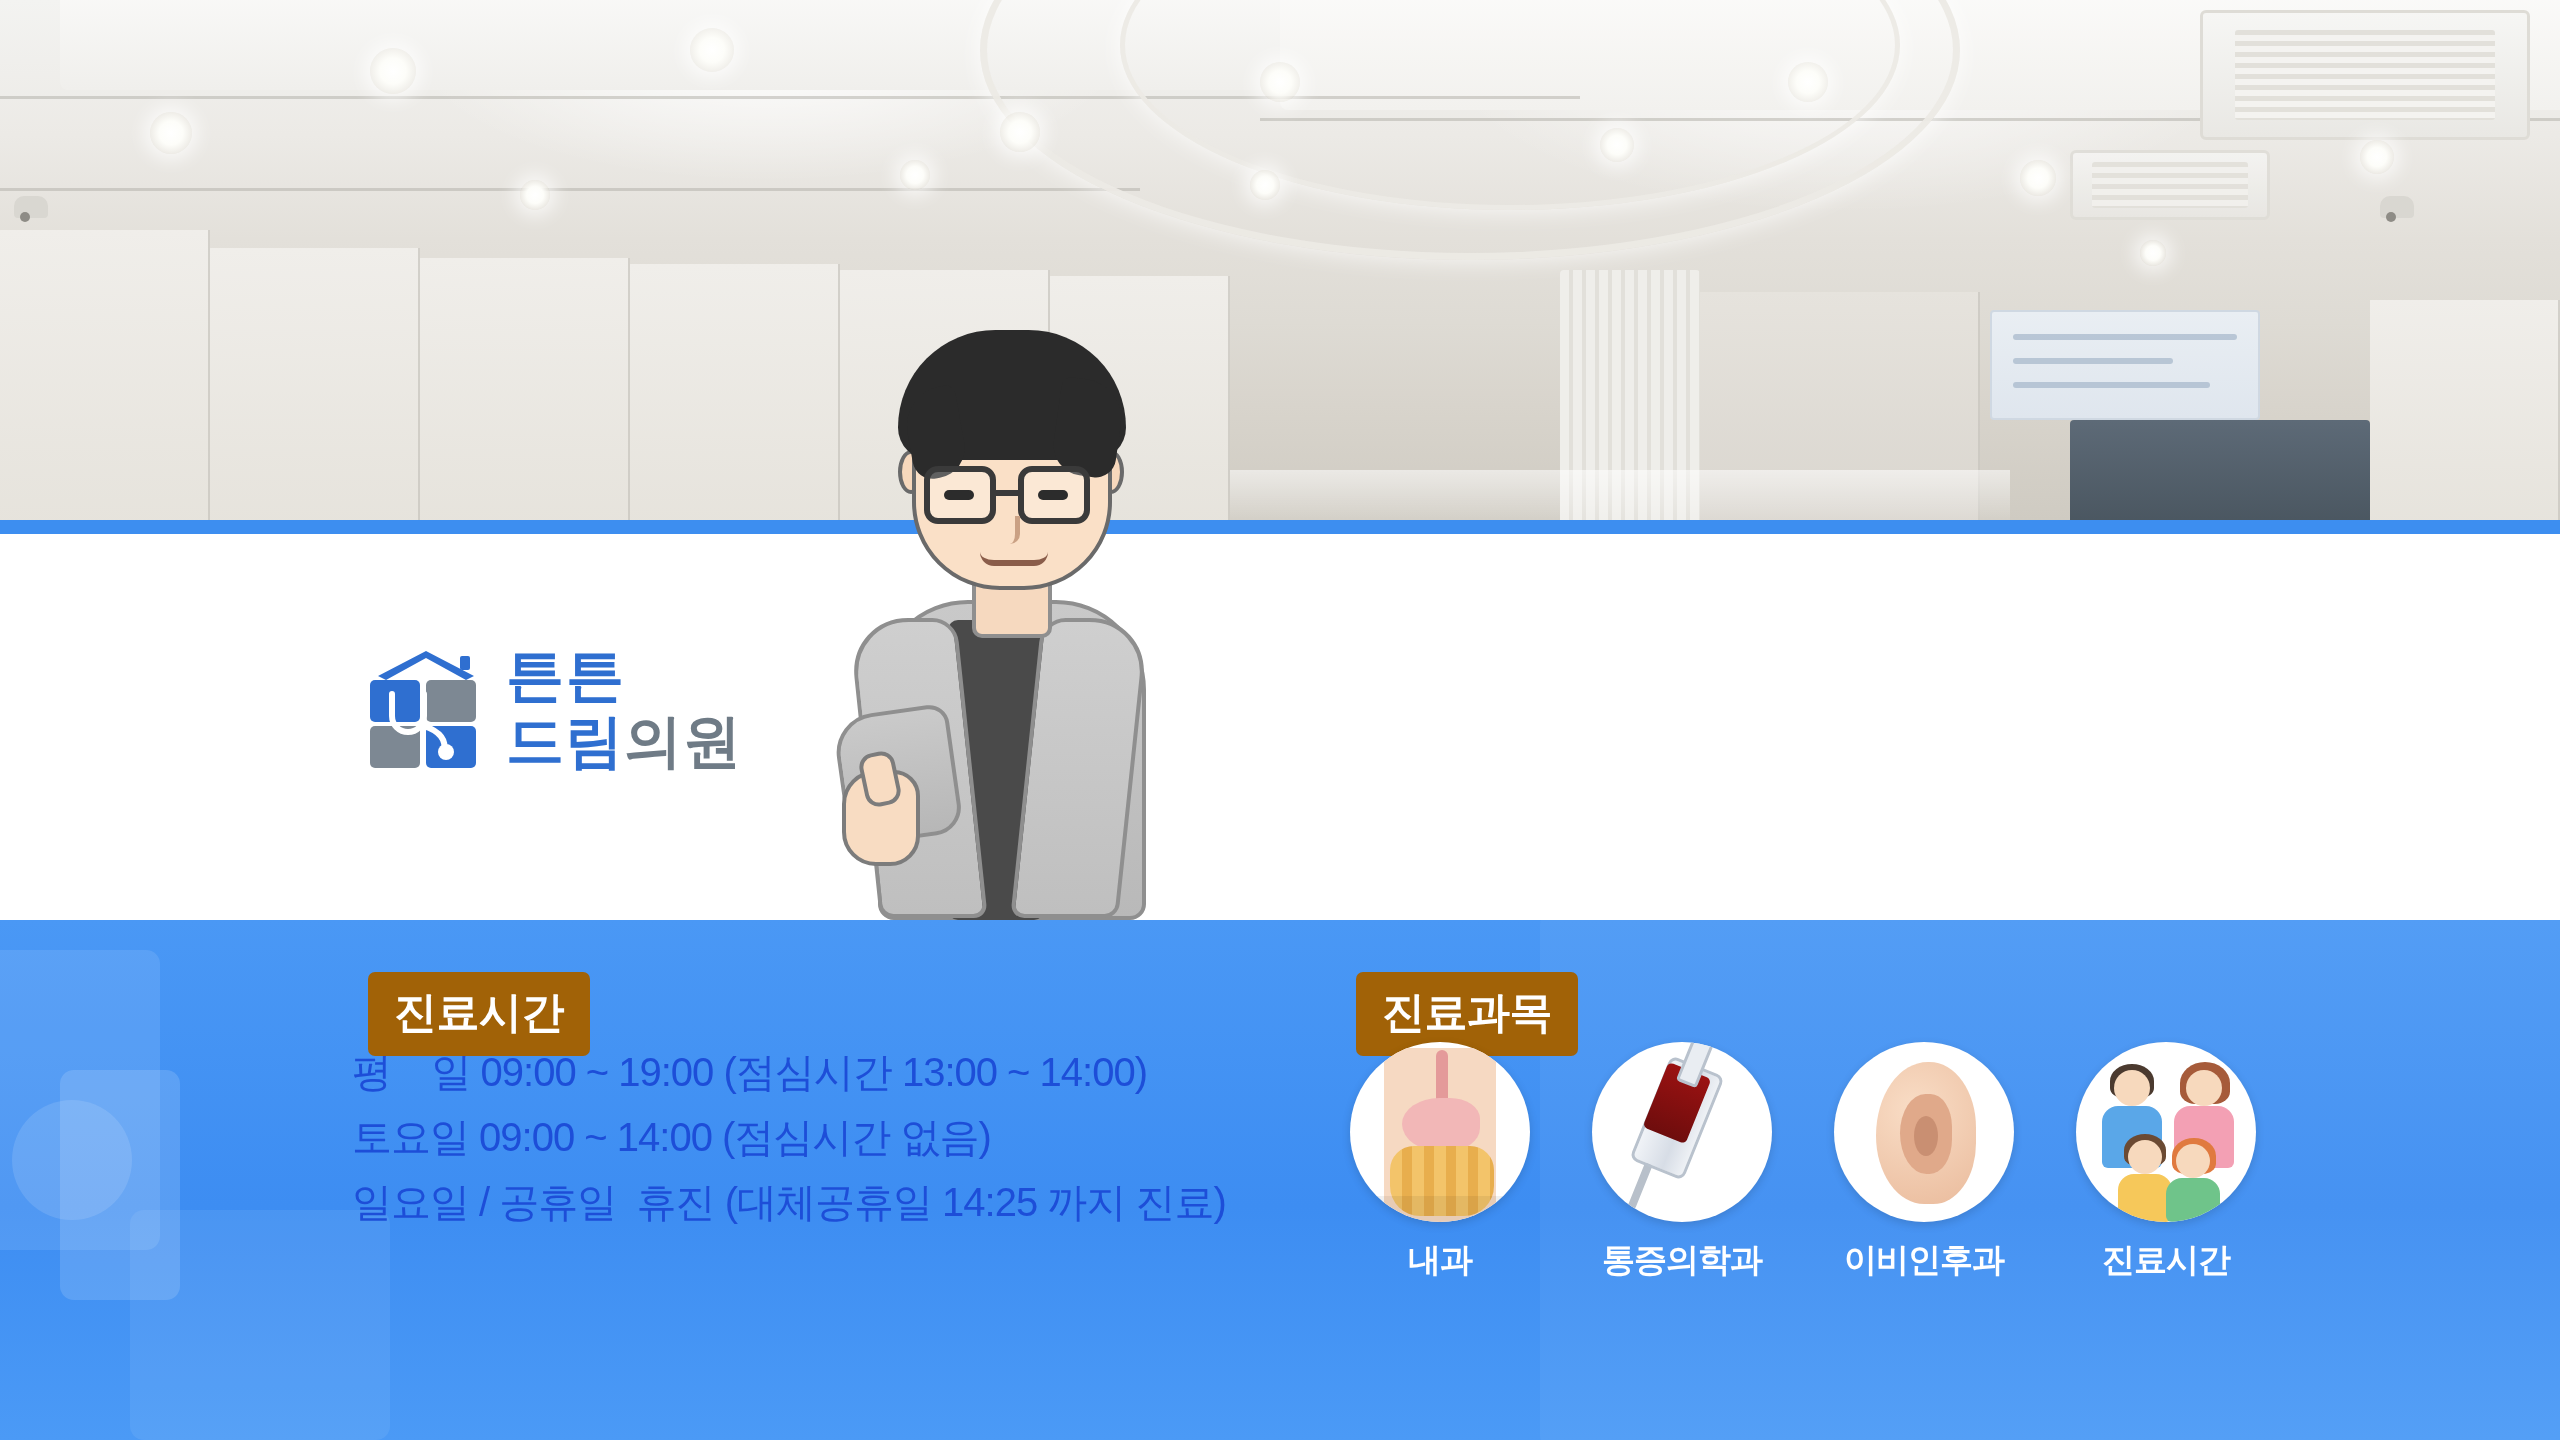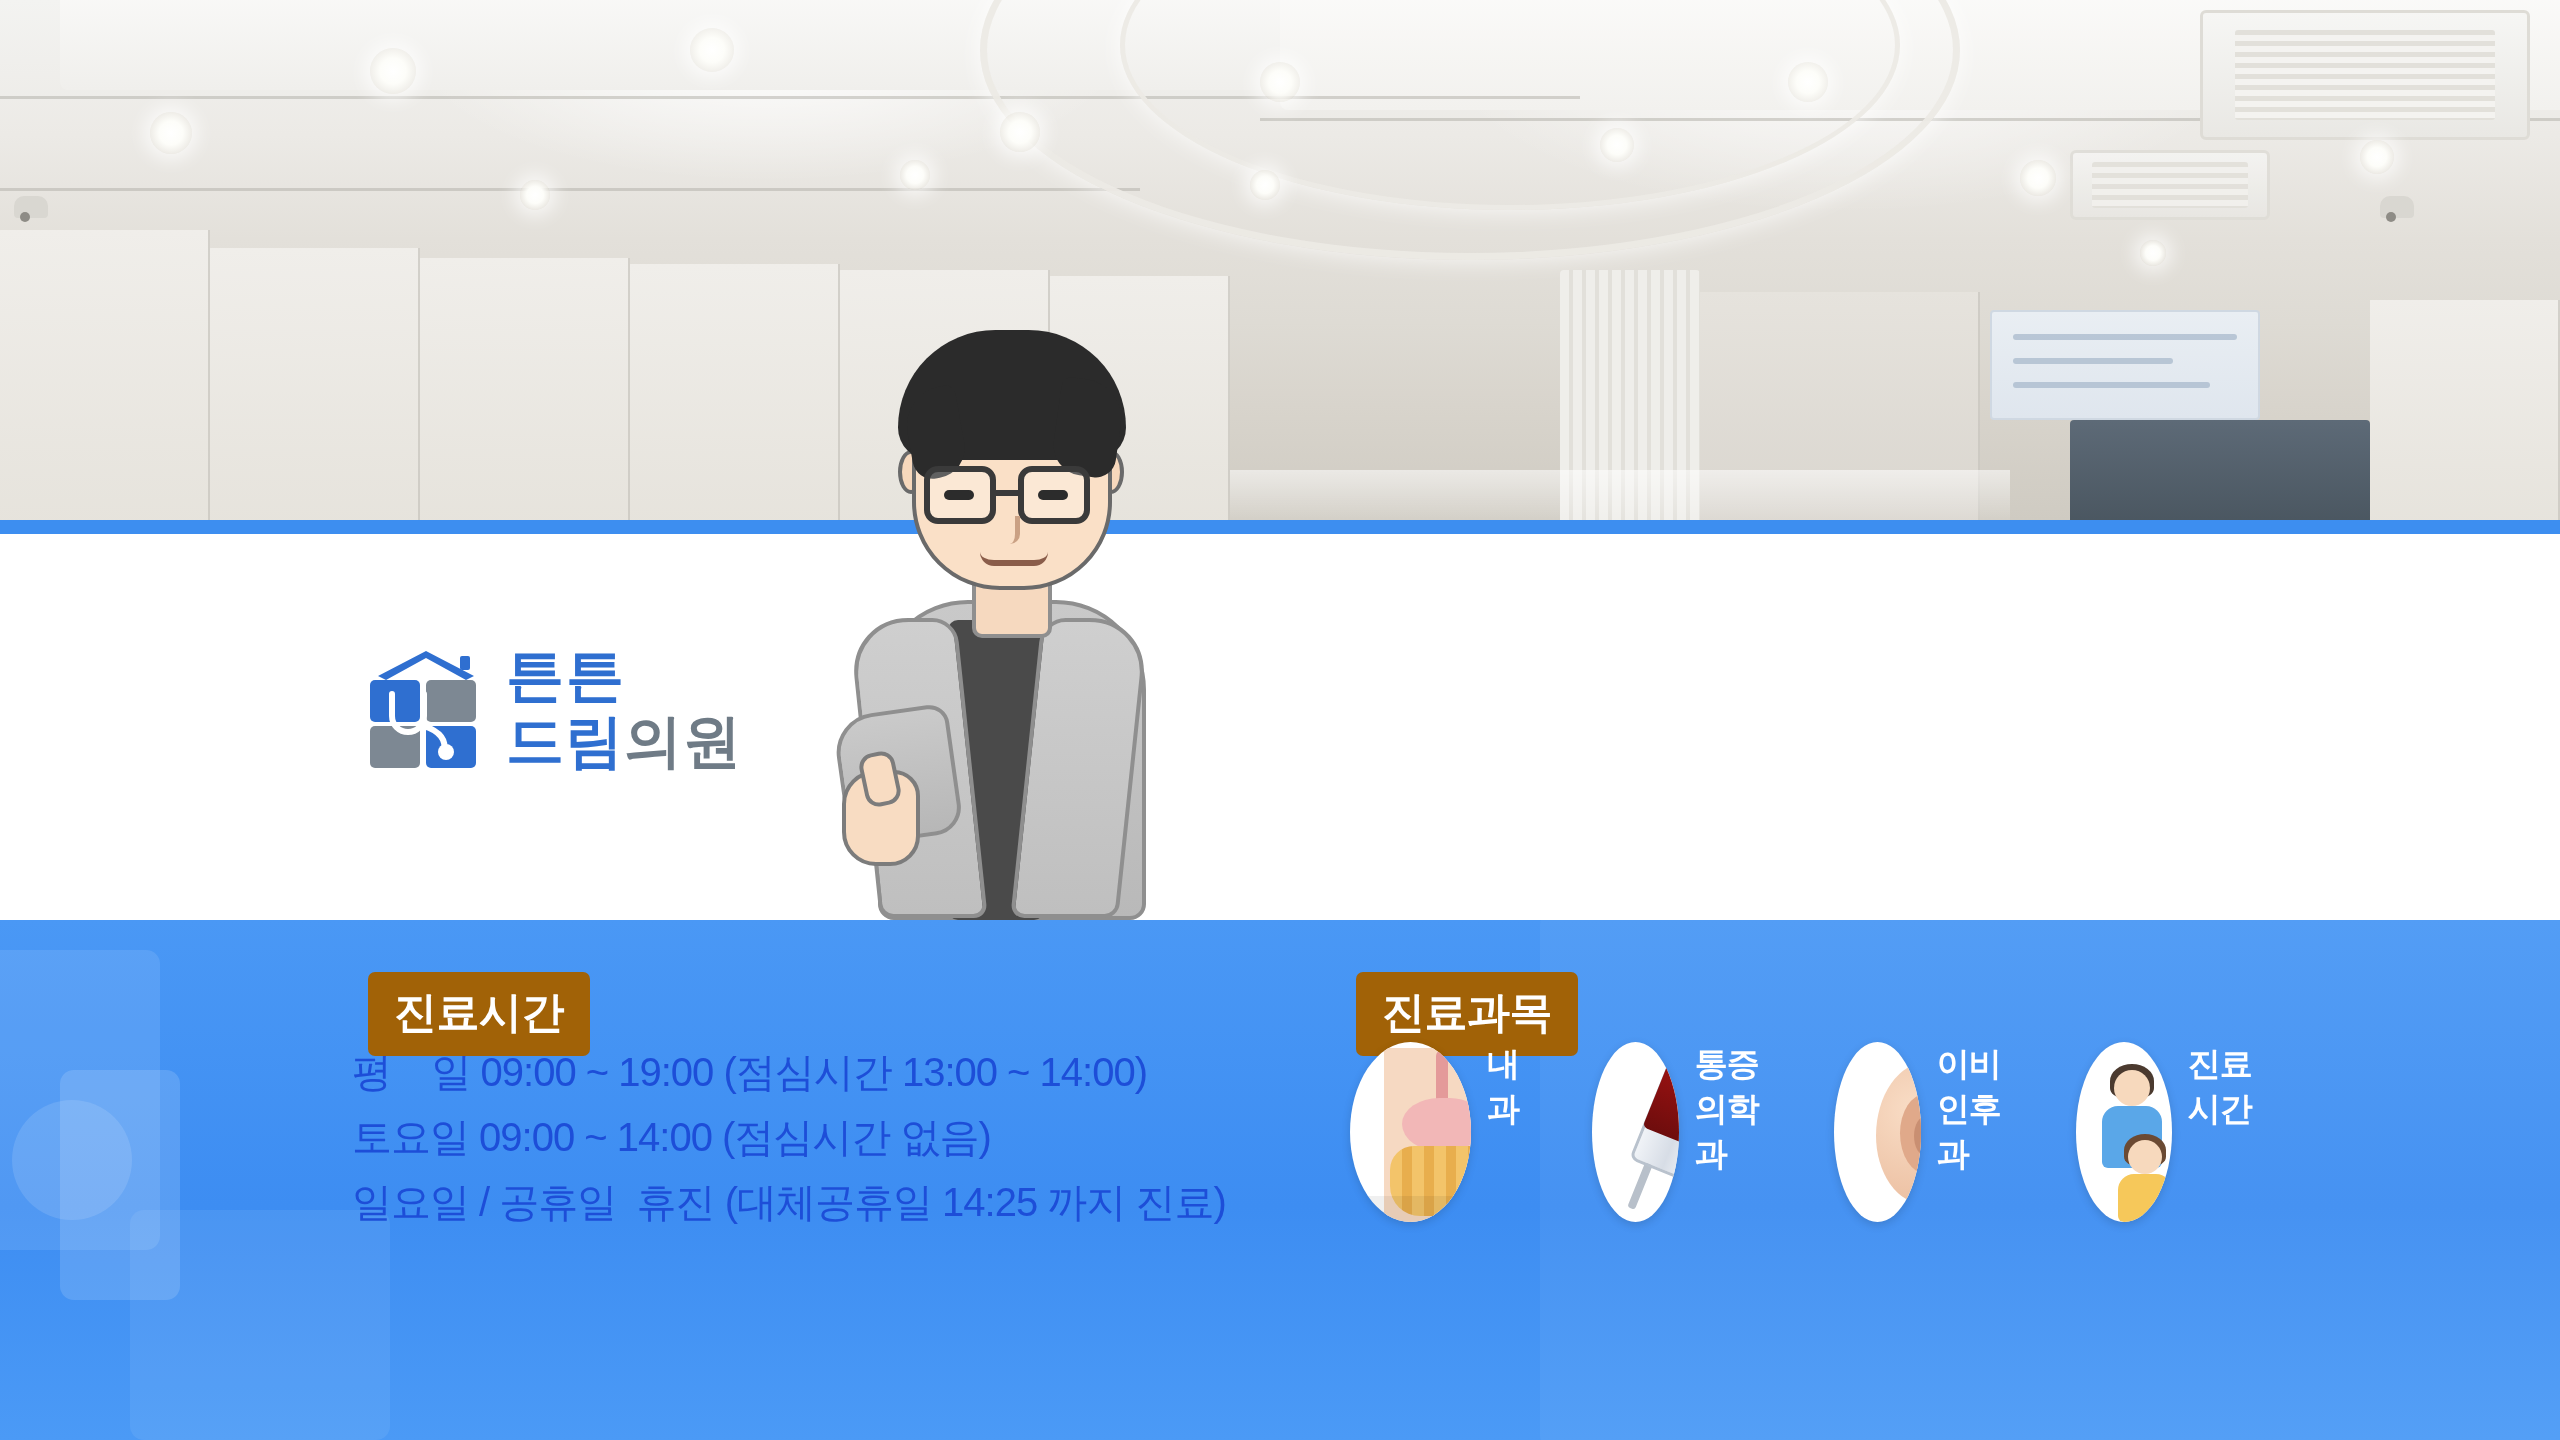--- a/index.html
+++ b/index.html
@@ -275,21 +275,21 @@
     white-space: pre;
   }
 
   
   .dept-row {
     position: absolute; left: 1350px; top: 1042px;
     display: flex; gap: 62px;
   }
   .dept {
     width: 180px;
-    display: flex; flex-direction: row; align-items: flex-start; gap: 16px;
+    display: flex; flex-direction: column; align-items: center; gap: 16px;
   }
   .dept-circle {
     width: 180px; height: 180px; border-radius: 50%;
     background: #ffffff;
     position: relative; overflow: hidden;
     box-shadow: 0 3px 10px rgba(0,0,0,0.14);
   }
   .dept-label {
     color: #ffffff;
     font-size: 33px;

